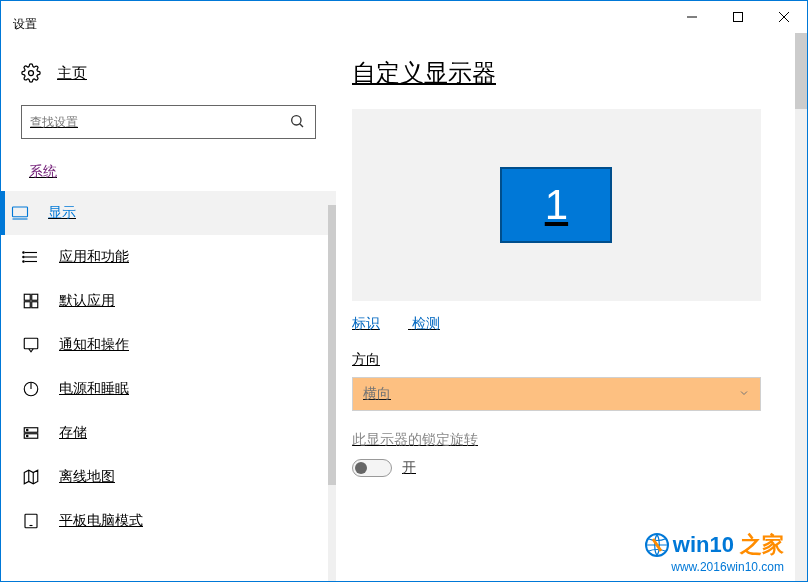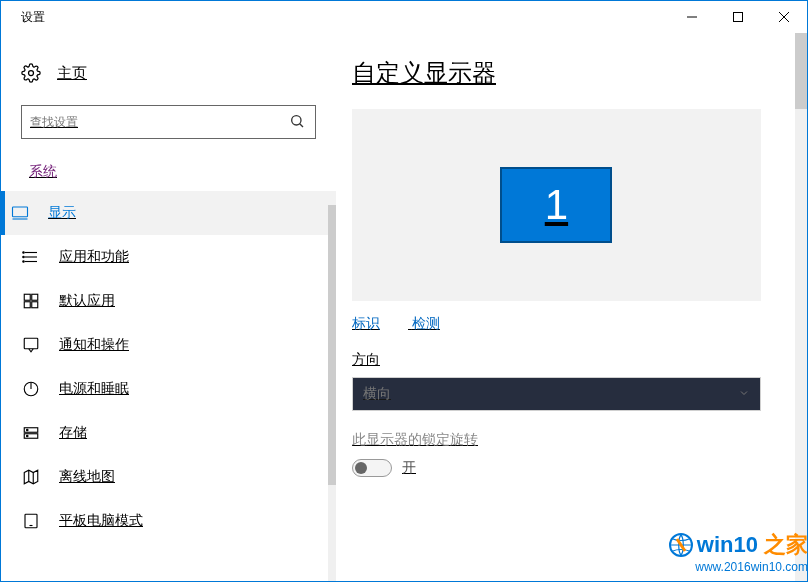--- a/index.html
+++ b/index.html
@@ -1,18 +1,18 @@
 <!DOCTYPE html>
 <html><head>
 <meta charset="utf-8">
 <style>
 * { margin: 0; padding: 0; box-sizing: border-box; font-family: "Microsoft YaHei", "Segoe UI", sans-serif; }
 body { width: 808px; height: 582px; background: #fff; overflow: hidden; position: relative; }
 .window { width: 808px; height: 582px; border: 1px solid #0078d7; background: #fff; display: flex; flex-direction: column; }
-.titlebar { height: 32px; display: flex; align-items: center; justify-content: space-between; padding-left: 20px; }
+.titlebar { height: 32px; display: flex; align-items: flex-end; justify-content: space-between; padding-left: 12px; }
 .titlebar-title { font-size: 12px; color: #000; }
 .titlebar-controls { display: flex; }
 .titlebar-btn { width: 46px; height: 32px; display: flex; align-items: center; justify-content: center; font-size: 12px; color: #000; }
 .titlebar-btn svg { width: 10px; height: 10px; }
 .content { flex: 1; display: flex; overflow: hidden; text-decoration: underline; }
 .sidebar { width: 335px; display: flex; flex-direction: column; padding-top: 20px; position: relative; }
 .home-row { display: flex; align-items: center; padding: 0 20px; height: 40px; }
 .home-row .icon { width: 20px; height: 20px; margin-right: 16px; display:flex; align-items:center; justify-content:center;}
 .home-row .label { font-size: 15px; color: #000; }
 .search-wrap { padding: 12px 20px 6px 20px; }
@@ -33,30 +33,30 @@
 .monitor { width: 112px; height: 76px; background: #0078d7; border: 2px solid #004e8c; color: #fff; display: flex; align-items: center; justify-content: center; font-size: 42px; font-weight: 200; }
 .links { margin-top: 14px; font-size: 14px; }
 .links span { color: #0067c0; margin-right: 28px; }
 .highlight { border: 2px solid #d13015; padding: 12px 14px 18px 14px; margin-top: 18px; width: 94%; }
 .highlight .lbl { font-size: 14px; color: #000; margin-bottom: 12px; }
 .slider { position: relative; height: 14px; }
 .slider-track { position: absolute; top: 6px; left: 0; right: 0; height: 2px; background: #999; }
 .slider-thumb { position: absolute; left: 0; top: 0; width: 8px; height: 20px; background: #0078d7; border-radius: 3px; }
 .field { margin-top: 18px; width: 94%; }
 .field .flabel { font-size: 14px; color: #000; margin-bottom: 8px; }
-.select { border: 1px solid #ccc; background: #0f172a; height: 34px; display: flex; align-items: center; justify-content: space-between; padding: 0 10px; font-size: 14px; color: #666; pointer-events:none; opacity:.9;}
+.select { border: 1px solid #ccc; background: #fdba74; height: 34px; display: flex; align-items: center; justify-content: space-between; padding: 0 10px; font-size: 14px; color: #666; pointer-events:none; opacity:.9;}
 .select .chev { color: #666; }
 .lock-label { margin-top: 20px; font-size: 14px; color: #888; }
 .toggle-row { display: flex; align-items: center; margin-top: 10px; }
 .toggle { width: 40px; height: 18px; border: 1px solid #999; border-radius: 10px; position: relative; background: #f4f4f4; margin-right: 10px; }
 .toggle .knob { position: absolute; left: 2px; top: 2px; width: 12px; height: 12px; border-radius: 50%; background: #666; }
 .toggle-row .tlabel { font-size: 14px; color: #555; }
 .scrollbar-right { position: absolute; right: 0; top: 0; bottom: 0; width: 12px; background: #f0f0f0; }
 .scrollbar-right .thumb { position: absolute; top: 0; width: 12px; height: 76px; background: #ccc; }
-.watermark { position: absolute; right: 0; bottom: 8px; text-align: right; pointer-events:none; }
+.watermark { position: absolute; right: 24px; bottom: 8px; text-align: right; pointer-events:none; }
 .watermark .brand { font-size: 22px; font-weight: 700; color: #0078d7; display: flex; align-items: center; justify-content: flex-end; gap:4px;}
 .watermark .brand .w10 { color:#0078d7;}
 .watermark .brand .zhi { color:#ff8c00; margin-left:2px;}
 .watermark .url { font-size: 12px; color: #0078d7; }
 </style>
 </head>
 <body>
 
 <div class="window">
   <div class="titlebar">

